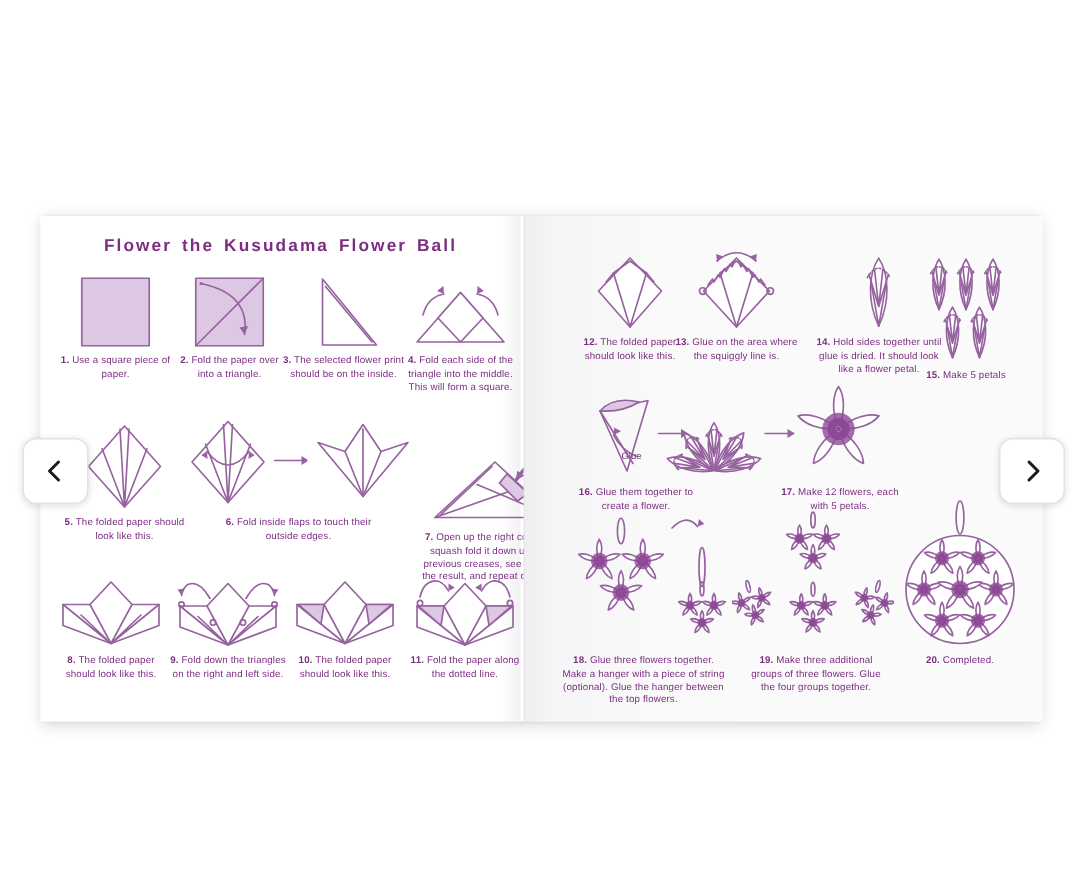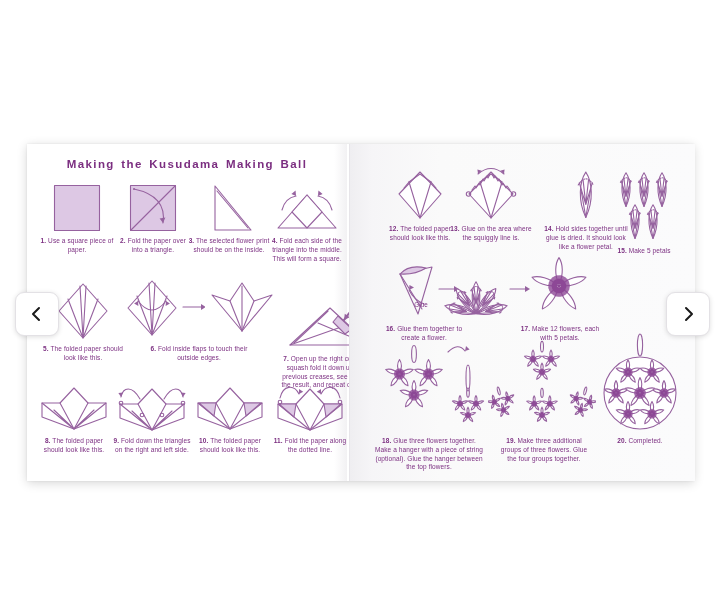--- a/index.html
+++ b/index.html
@@ -86,21 +86,21 @@
       <use href="#flower" transform="translate(-14.5,-8) scale(0.47)"></use>
       <use href="#flower" transform="translate(14.5,-8) scale(0.47)"></use>
       <use href="#flower" transform="translate(0,13) scale(0.47)"></use>
     </g>
   </defs>
 </svg>
 
 <div class="book">
 
   <div class="page page-left">
-    <div class="title">Making the Kusudama Making Ball</div>
+    <div class="title">Flower the Kusudama Flower Ball</div>
 
     <div class="cell" style="left:12px;top:36px;width:76px">
       <div class="diag" style="height:52px">
         <svg class="d" width="48" height="48">
           <rect class="lav" x="1.5" y="1.5" width="45" height="45"></rect>
         </svg>
       </div>
       <div class="cap"><span class="num">1.</span> <span>Use a square piece of paper.</span></div>
     </div>
 

